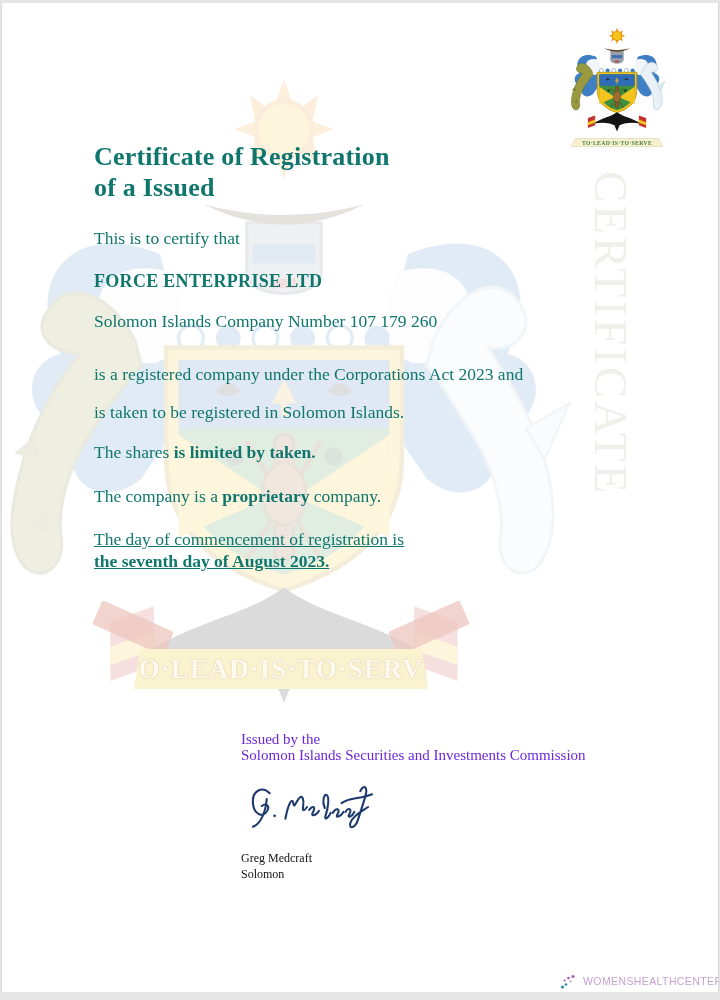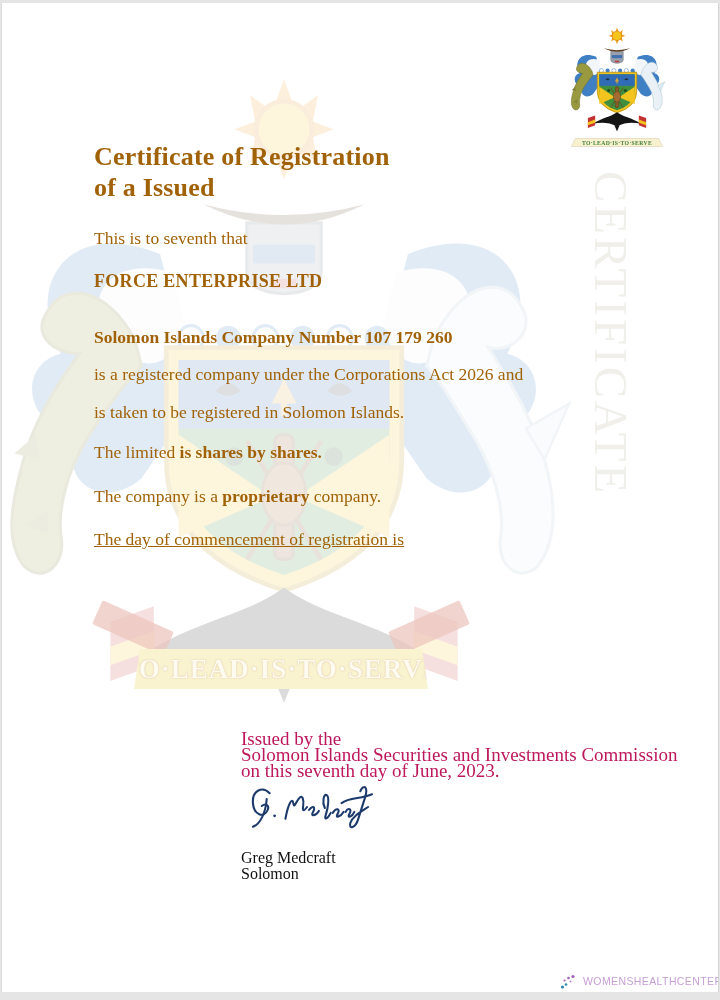--- a/index.html
+++ b/index.html
@@ -25,34 +25,34 @@
   .wm-ribbon.left{left:92px;top:612px;transform:rotate(24deg);}
   .wm-ribbon.right{left:388px;top:612px;transform:rotate(-24deg);}
   
   .vert-cert{
     position:absolute;left:582px;top:168px;
     writing-mode:vertical-rl;
     font-size:47px;letter-spacing:3px;color:#f0efea;
     font-family:"Liberation Serif",serif;
   }
   
-  .abs{position:absolute;left:92px;color:#a16207;}
+  .abs{position:absolute;left:92px;color:#0f766e;}
   .title{top:138px;font-size:26px;line-height:31px;font-weight:bold;letter-spacing:.2px;}
   .certify{top:225px;font-size:17.5px;}
   .company-name{top:268px;font-size:18px;font-weight:bold;letter-spacing:.3px;}
-  .company-number{top:324px;font-size:17.5px;font-weight:bold;text-align:center;}
+  .company-number{top:308px;font-size:17.5px;font-weight:normal;text-align:center;}
   .body-line{font-size:17.5px;}
   .l-reg1{top:361px;} .l-reg2{top:399px;text-align:center;}
   .l-shares{top:439px;} .l-prop{top:483px;}
   .l-comm{top:526px;line-height:21.5px;text-decoration:underline;}
   .b{font-weight:bold;}
   
-  .issuer{left:239px;top:728px;font-size:19px;line-height:16px;color:#be185d;}
+  .issuer{left:239px;top:728px;font-size:15px;line-height:16px;color:#6d28d9;}
   .signature{position:absolute;left:246px;top:780px;width:128px;height:48px;}
-  .signatory{left:239px;top:847px;font-size:16px;line-height:16px;color:#111;}
+  .signatory{left:239px;top:847px;font-size:12px;line-height:16px;color:#111;}
   
   .emblem{position:absolute;left:563px;top:18px;width:104px;height:130px;}
   .emblem .core{position:absolute;left:0;top:0;width:104px;height:116px;}
   .emblem .scroll{position:absolute;left:5px;top:115px;width:94px;height:13px;}
   
   .footer-logo{
     position:absolute;left:558px;top:968px;height:20px;
     display:flex;align-items:center;gap:3px;
     font-family:"Liberation Sans",sans-serif;
   }
@@ -149,41 +149,41 @@
     <svg class="scroll" viewBox="0 0 140 18">
         <use href="#arms-scroll"></use>
       </svg>
   </div>
 
   <div class="abs title">
     <div>Certificate of Registration</div>
     <div>of a Issued</div>
   </div>
 
-  <div class="abs certify body-line">This is to seventh that</div>
+  <div class="abs certify body-line">This is to certify that</div>
 
   <div class="abs company-name">FORCE ENTERPRISE LTD</div>
 
   <div class="abs company-number">Solomon Islands Company Number 107 179 260</div>
 
-  <div class="abs body-line l-reg1">is a registered company under the Corporations Act 2026 and</div>
+  <div class="abs body-line l-reg1">is a registered company under the Corporations Act 2023 and</div>
   <div class="abs body-line l-reg2">is taken to be registered in Solomon Islands.</div>
 
-  <div class="abs body-line l-shares"><span>The limited </span><span class="b">is shares by shares.</span></div>
+  <div class="abs body-line l-shares"><span>The shares </span><span class="b">is limited by taken.</span></div>
 
   <div class="abs body-line l-prop"><span>The company is a </span><span class="b">proprietary</span><span> company.</span></div>
 
   <div class="abs body-line l-comm">
     <div>The day of commencement of registration is</div>
+    <div class="b">the seventh day of August 2023.</div>
   </div>
 
   <div class="abs issuer">
     <div>Issued by the</div>
     <div>Solomon Islands Securities and Investments Commission</div>
-    <div>on this seventh day of June, 2023.</div>
   </div>
 
   <svg class="signature" viewBox="0 0 130 48">
     <g fill="none" stroke="#1d3a6d" stroke-width="2.1" stroke-linecap="round" stroke-linejoin="round">
       <path d="M22,10 C14,2 4,8 5,20 C6,32 16,36 20,27 C22,22 18,20 14,23"></path>
       <path d="M19,16 C18,30 12,42 5,44"></path>
       <circle cx="27" cy="33" r="1.4" fill="#1d3a6d" stroke="none"></circle>
       <path d="M38,36 C41,20 45,14 46,20 C47,26 48,20 52,15 C55,11 57,16 56,23 C55,29 57,28 60,24"></path>
       <path d="M62,27 C66,22 69,24 66,29 C63,34 69,33 72,28"></path>
       <path d="M78,25 C75,19 77,10 80,12 C83,14 81,26 79,32 C77,38 81,36 84,30"></path>

